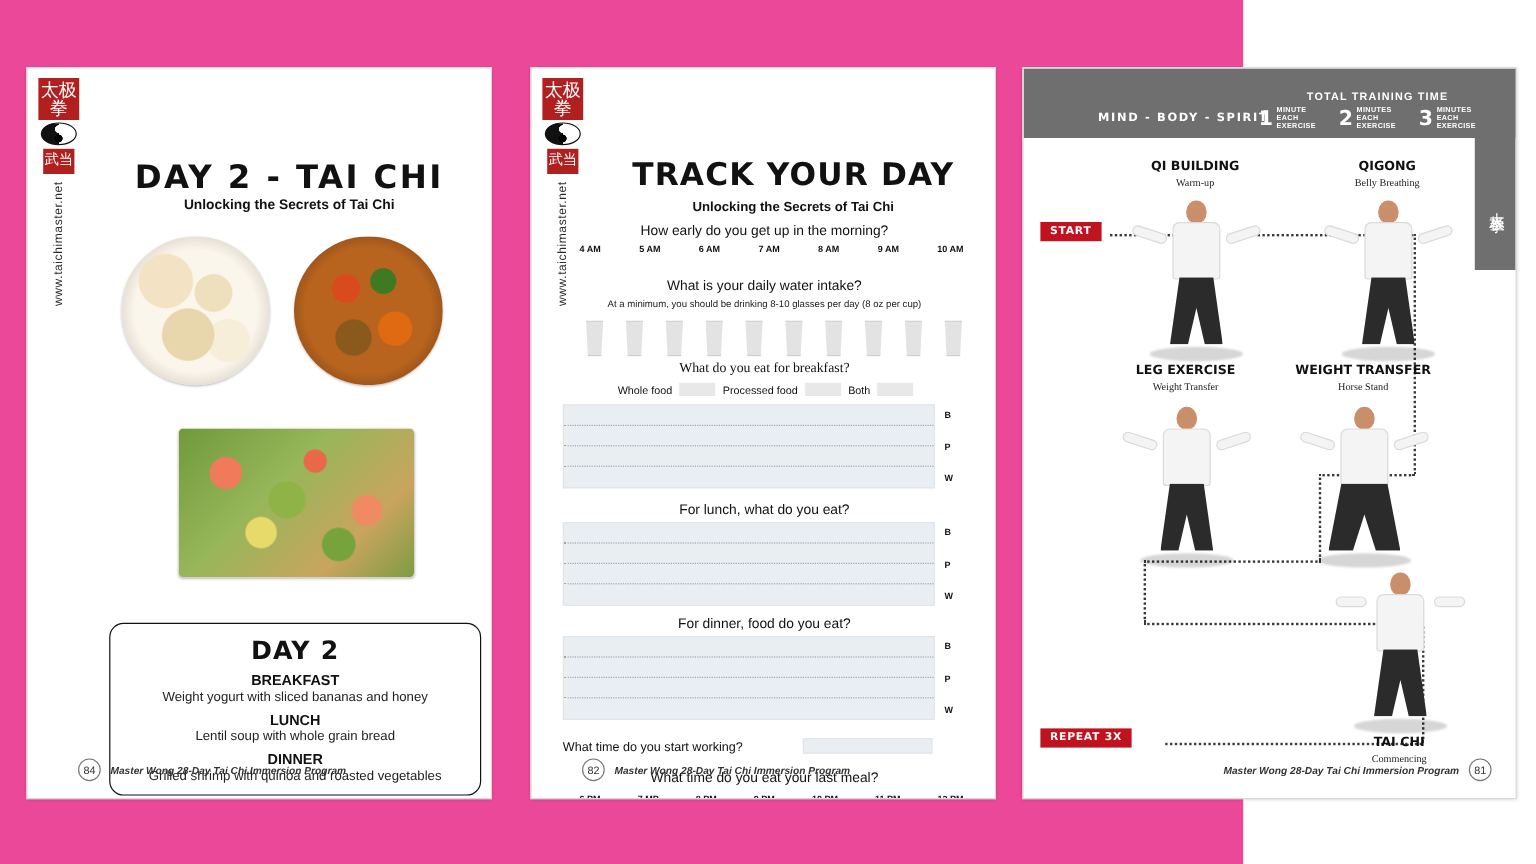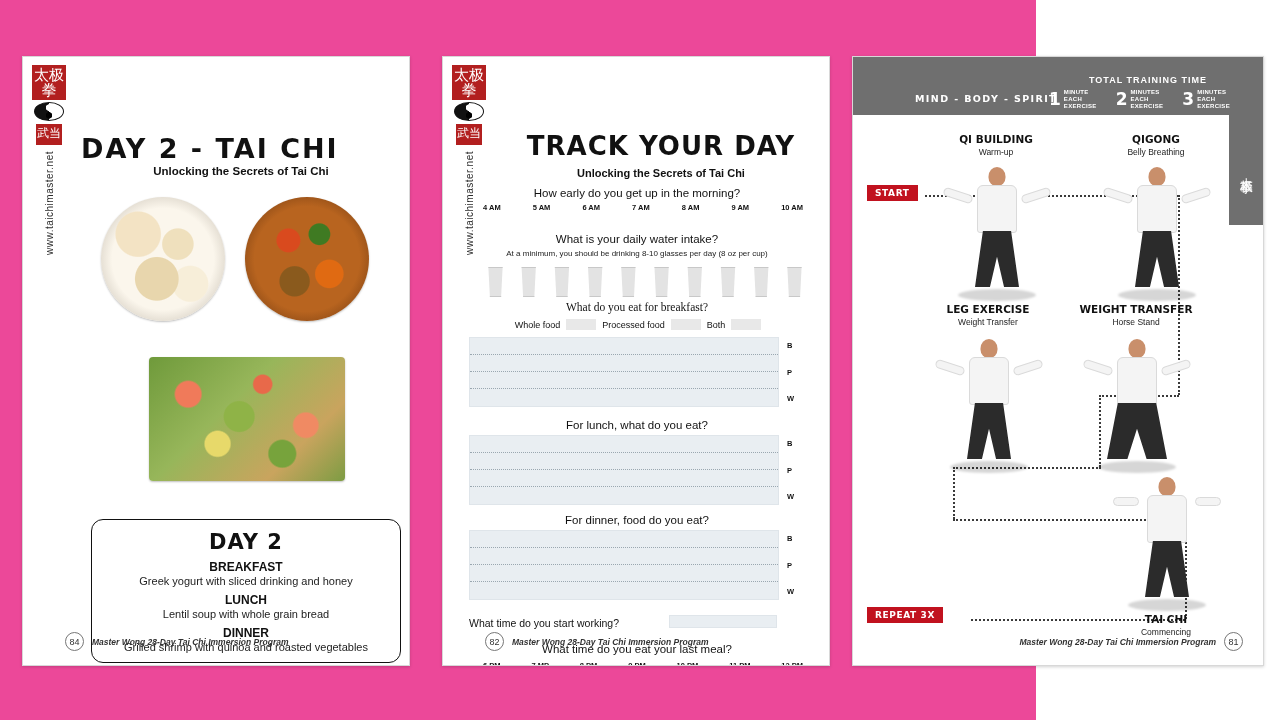--- a/index.html
+++ b/index.html
@@ -68,20 +68,21 @@
     transform: rotate(180deg);
     font-size: 10px;
     color: #2a2a2a;
     letter-spacing: 0.5px;
     white-space: nowrap;
   }
 
   
   .p1-title {
     position: absolute; left: 58px; top: 76px; width: 320px;
+    text-align: center;
     font-family: "DejaVu Sans", sans-serif;
     font-weight: bold;
     font-size: 27px;
     letter-spacing: 2px;
     color: #111;
   }
   .p1-sub {
     position: absolute; left: 58px; top: 108px; width: 320px;
     text-align: center;
     font-size: 11.5px; font-weight: bold; color: #111;
@@ -250,21 +251,21 @@
   }
   .start-badge { left: 14px; top: 128px; }
   .repeat-badge { left: 14px; top: 550px; }
   .ex-title {
     position: absolute; text-align: center; width: 150px;
     font-size: 10.5px; font-weight: bold; color: #111;
     font-family: "DejaVu Sans", sans-serif;
   }
   .ex-sub {
     position: absolute; text-align: center; width: 150px;
-    font-size: 8.5px; color: #222;
+    font-size: 8.5px; color: #222; font-family: Liberation Serif, serif;
   }
   
   .fig { position: absolute; width: 92px; height: 130px; }
   .fig .head {
     position: absolute; left: 50%; top: 2px; transform: translateX(-50%);
     width: 17px; height: 19px; border-radius: 50% 50% 45% 45%;
     background: #c98f6b;
   }
   .fig .torso {
     position: absolute; left: 50%; top: 20px; transform: translateX(-50%);
@@ -319,21 +320,21 @@
     <div class="p1-title">DAY 2 - TAI CHI</div>
     <div class="p1-sub">Unlocking the Secrets of Tai Chi</div>
 
     <div class="food-circle food1"></div>
     <div class="food-circle food2"></div>
     <div class="food3"></div>
 
     <div class="daybox">
       <h2>DAY 2</h2>
       <div class="meal-name">BREAKFAST</div>
-      <div class="meal-desc">Greek yogurt with sliced drinking and honey</div>
+      <div class="meal-desc">Weight yogurt with sliced bananas and honey</div>
       <div class="meal-name">LUNCH</div>
       <div class="meal-desc">Lentil soup with whole grain bread</div>
       <div class="meal-name">DINNER</div>
       <div class="meal-desc">Grilled shrimp with quinoa and roasted vegetables</div>
     </div>
 
     <div class="footer footer-left">
       <div class="pagenum">84</div>
       <div class="footer-text">Master Wong 28-Day Tai Chi Immersion Program</div>
     </div>

